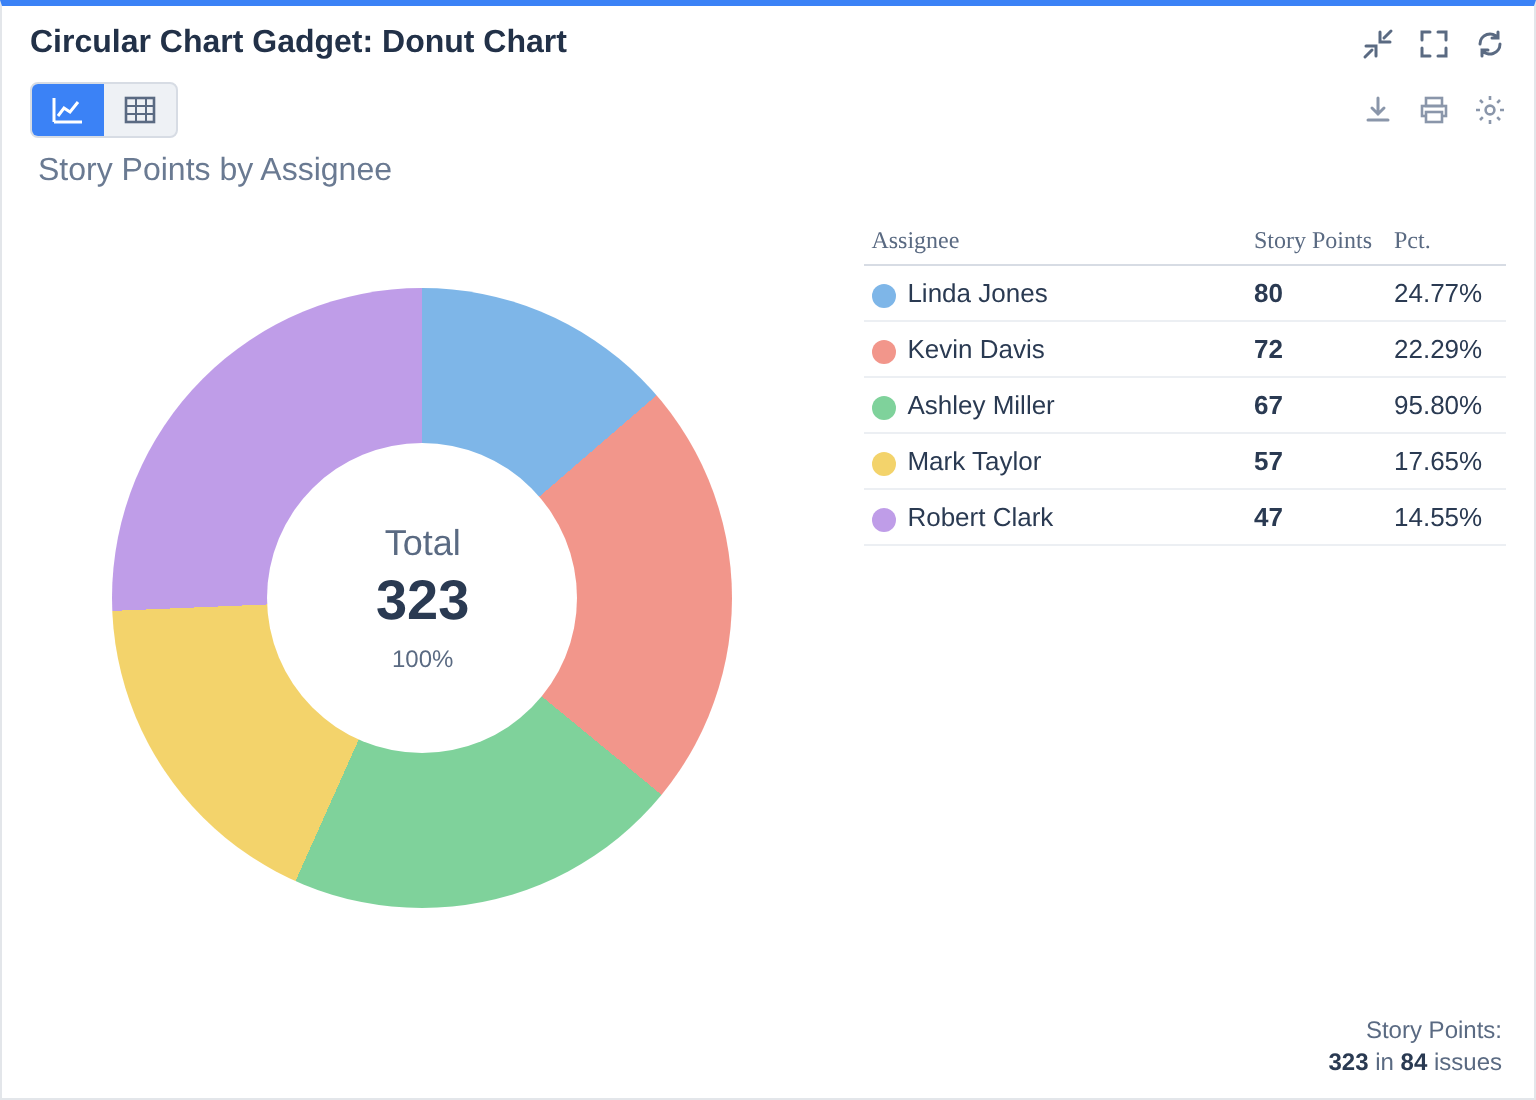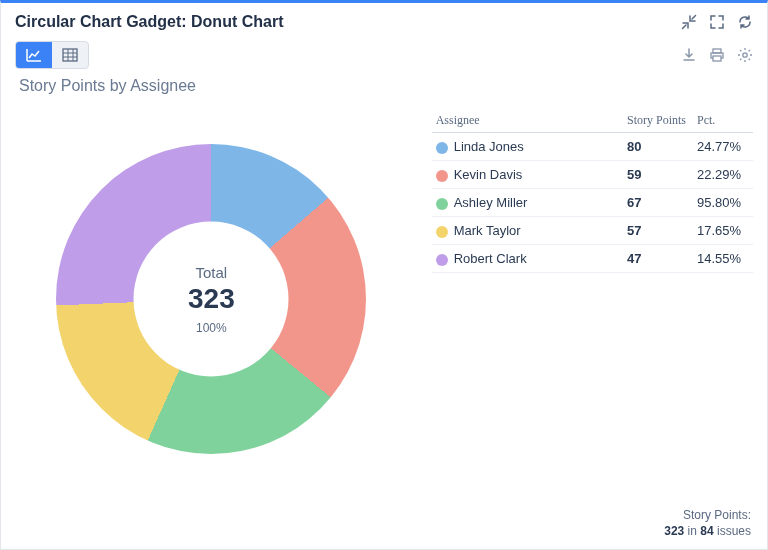--- a/index.html
+++ b/index.html
@@ -92,21 +92,21 @@
     width: 50%; height: 50%;
     transform: translate(-50%, -50%);
     background: #fff;
     border-radius: 50%;
     display: flex;
     flex-direction: column;
     align-items: center;
     justify-content: center;
     color: #5a6a82;
   }
-  .donut-total-label { font-size: 15px; margin-bottom: 2px; }
+  .donut-total-label { font-size: 18px; margin-bottom: 2px; }
   .donut-total-value { font-size: 28px; font-weight: 700; color: #2a3a52; }
   .donut-total-pct { font-size: 12px; margin-top: 6px; }
   .legend-wrap {
     width: 45%;
     padding-top: 6px;
   }
   table.legend {
     width: 100%;
     border-collapse: collapse;
     font-size: 13px;
@@ -230,21 +230,21 @@
           </tr>
         </thead>
         <tbody id="legend-body">
             <tr>
               <td><span class="swatch" style="background:#7eb6e8"></span>Linda Jones</td>
               <td class="value-col">80</td>
               <td class="pct-col">24.77%</td>
             </tr>
             <tr>
               <td><span class="swatch" style="background:#f2968b"></span>Kevin Davis</td>
-              <td class="value-col">59</td>
+              <td class="value-col">72</td>
               <td class="pct-col">22.29%</td>
             </tr>
             <tr>
               <td><span class="swatch" style="background:#7fd29b"></span>Ashley Miller</td>
               <td class="value-col">67</td>
               <td class="pct-col">95.80%</td>
             </tr>
             <tr>
               <td><span class="swatch" style="background:#f3d36b"></span>Mark Taylor</td>
               <td class="value-col">57</td>

